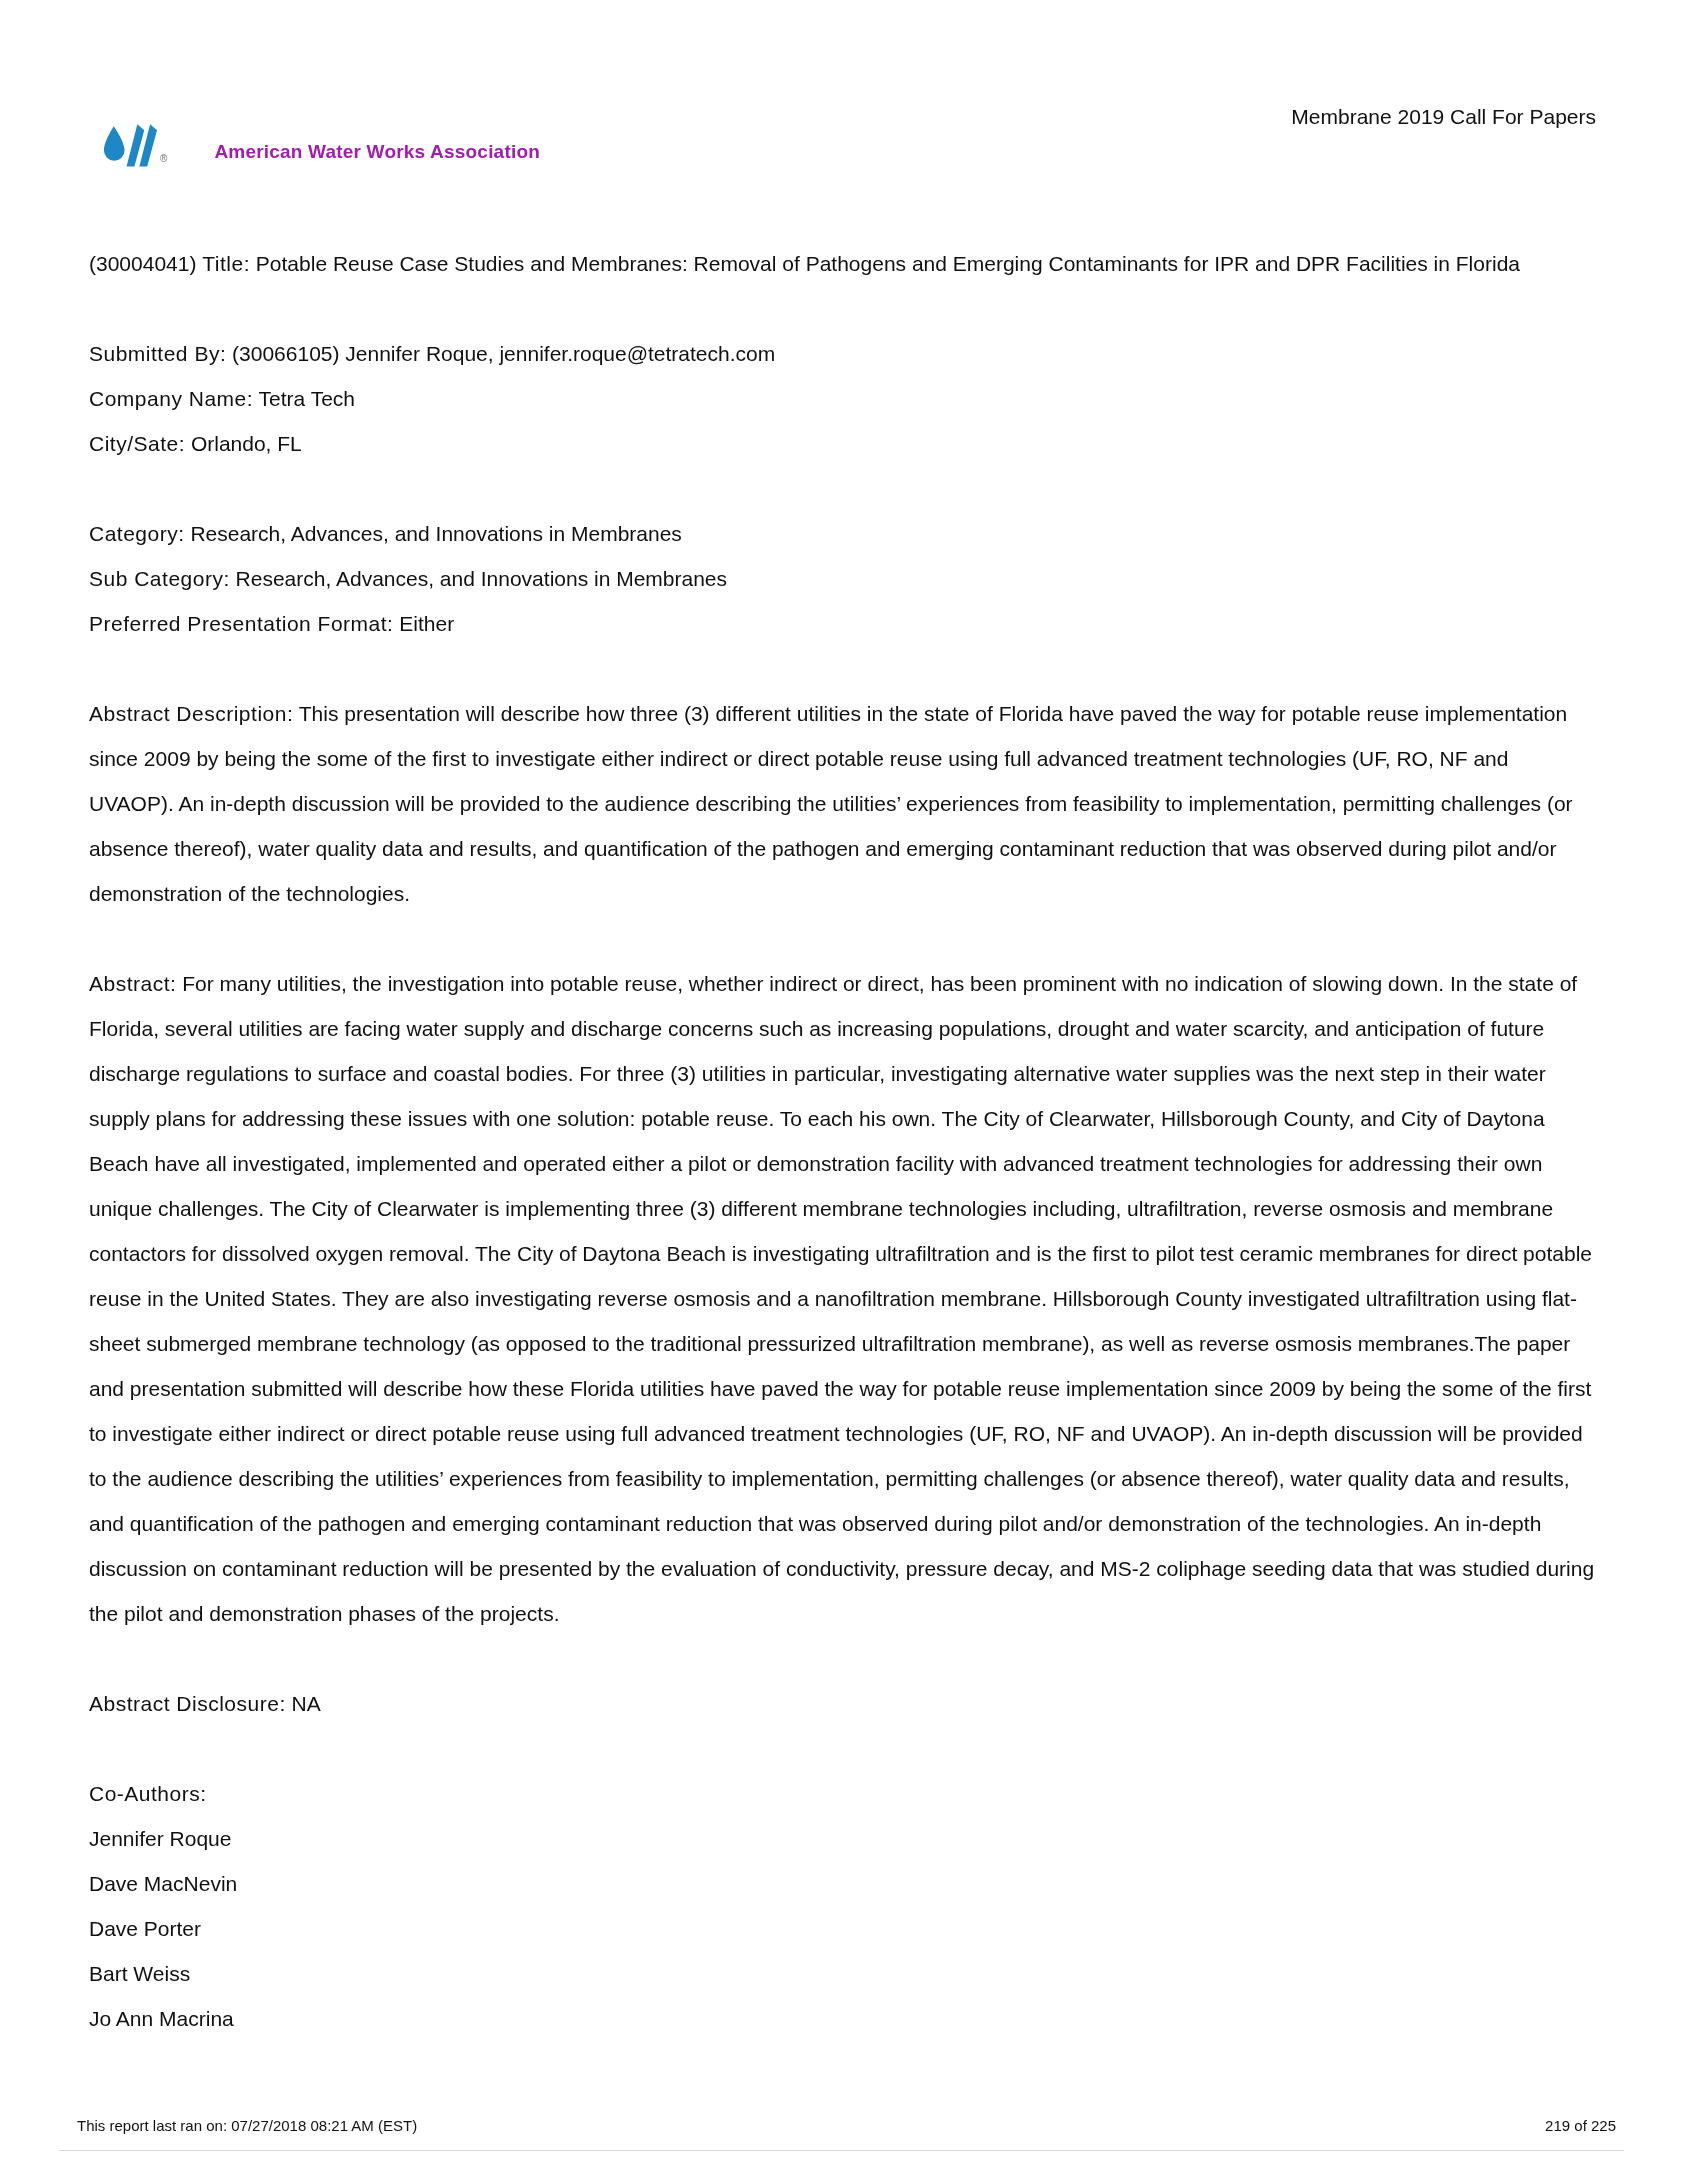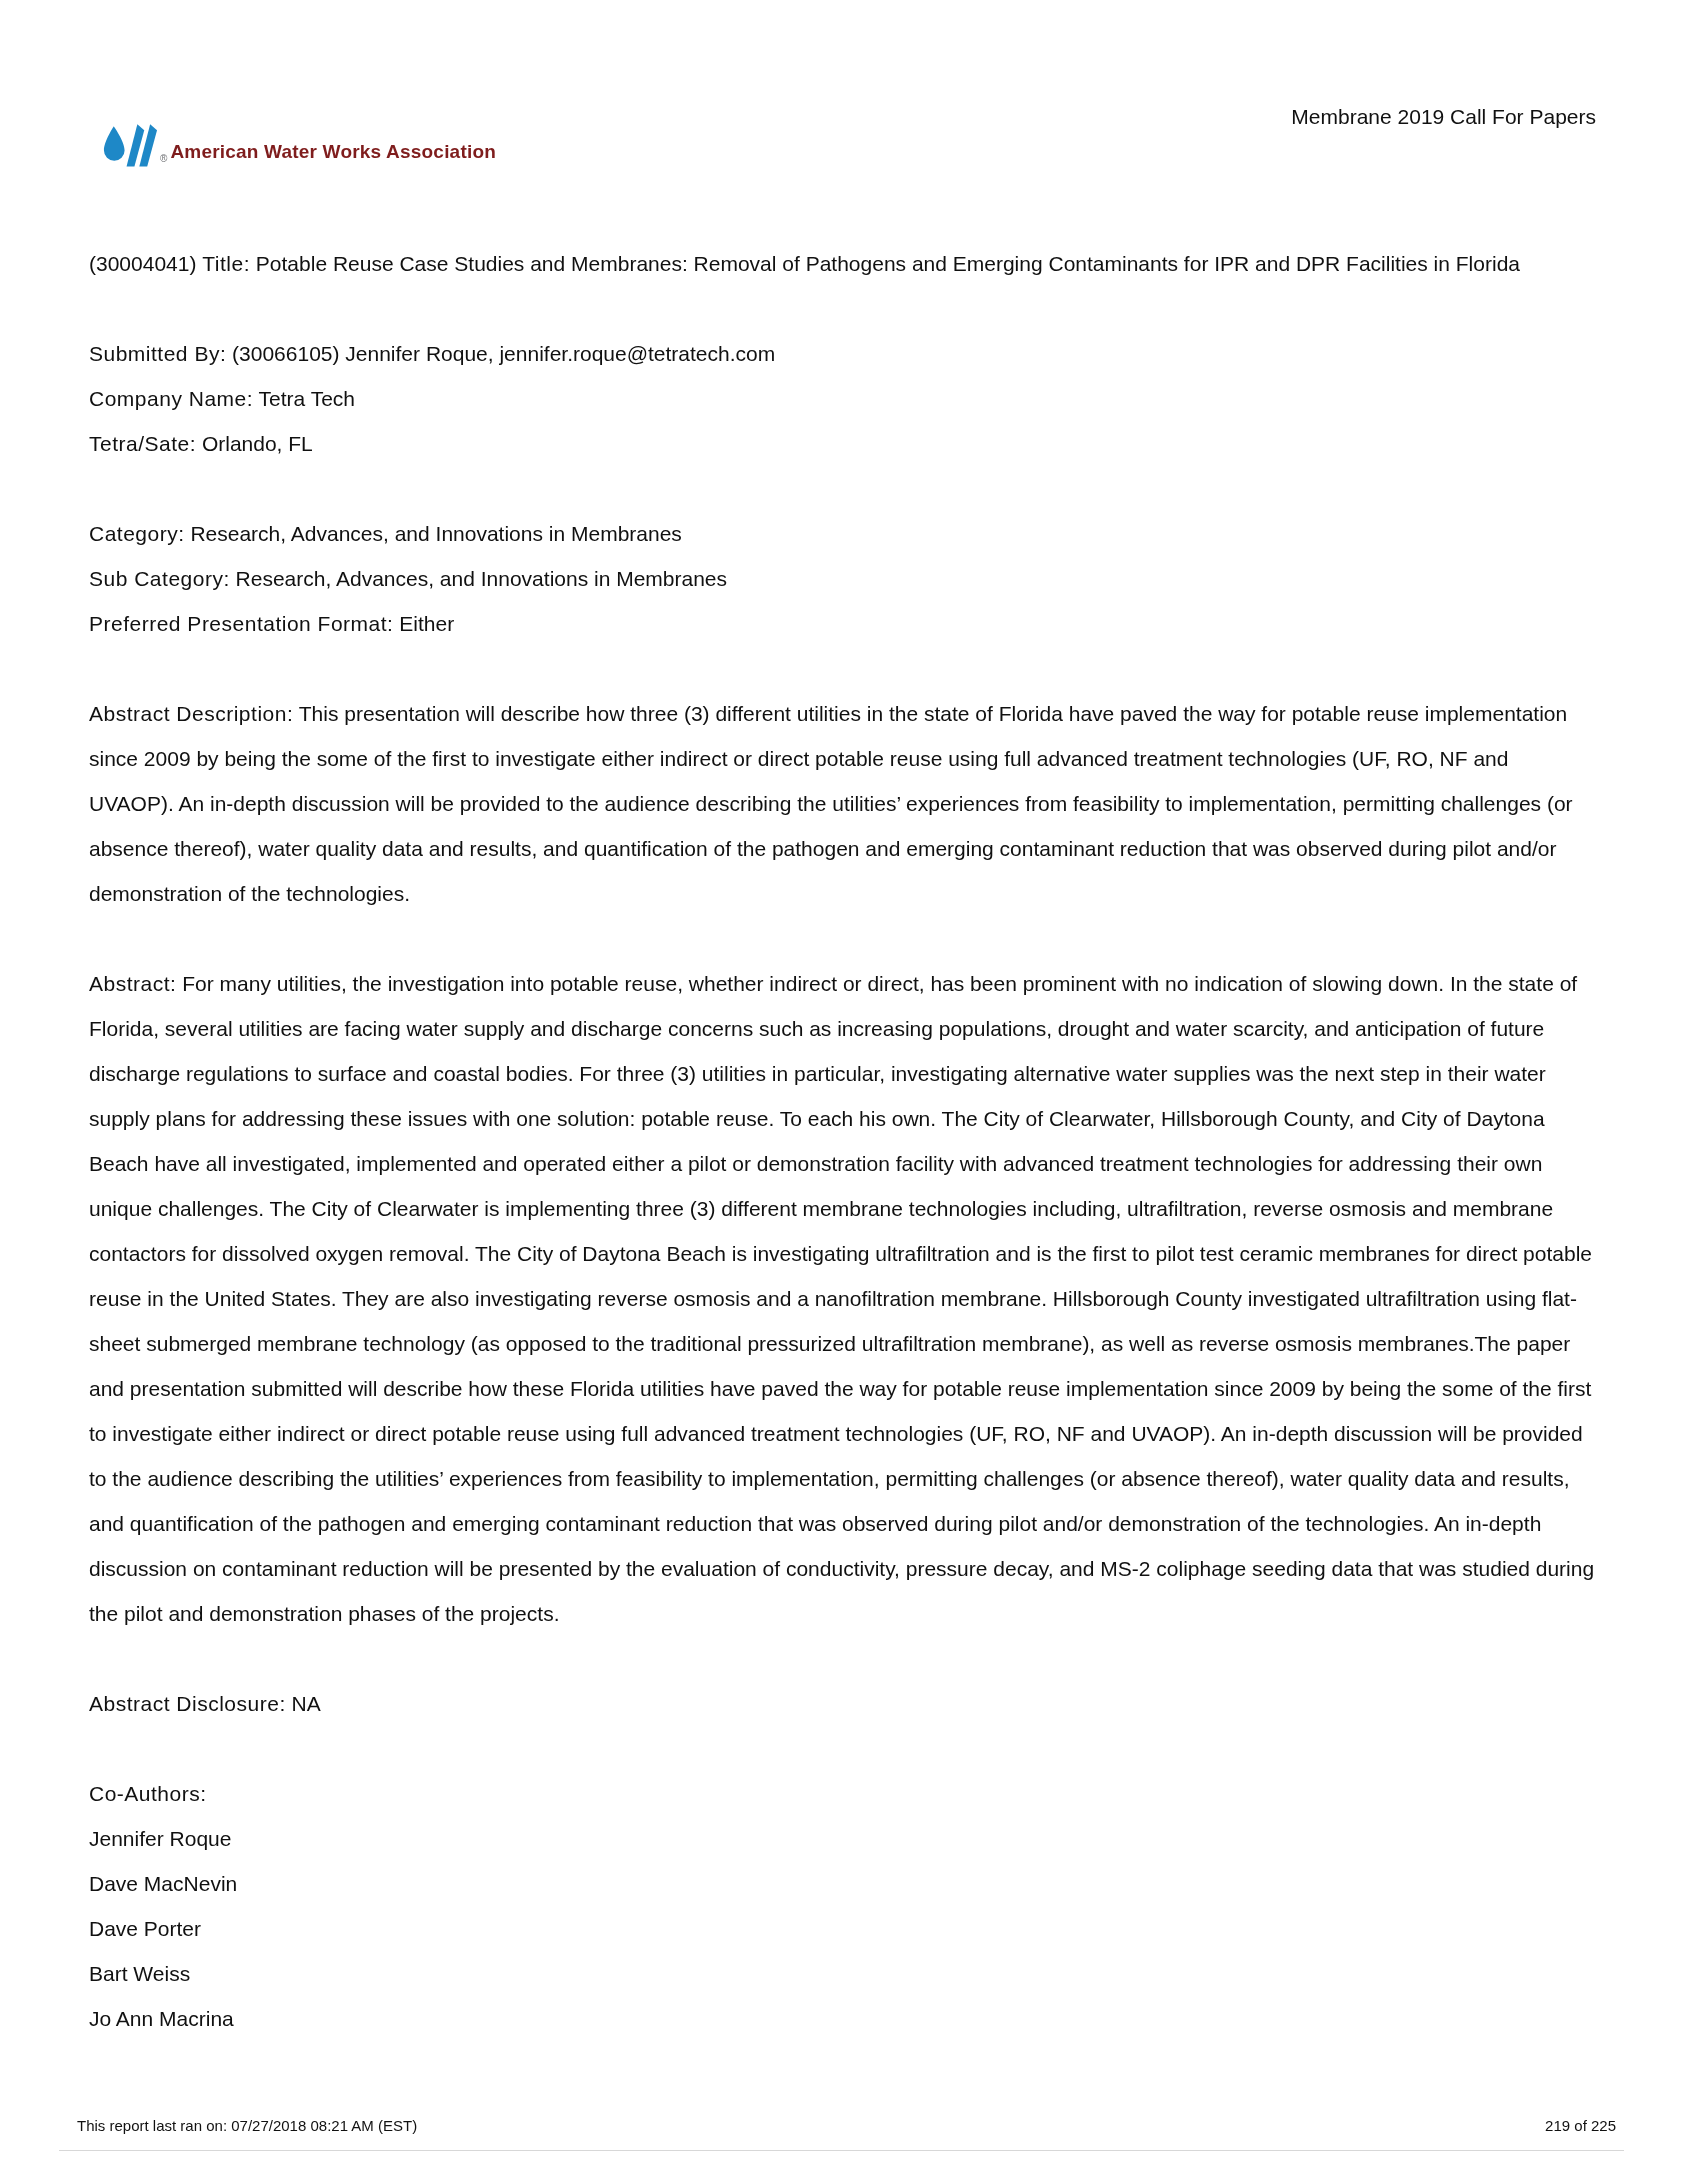--- a/index.html
+++ b/index.html
@@ -16,23 +16,24 @@
   .logo {
     position: absolute; left: 101px; top: 119px;
     display: flex; align-items: flex-end; height: 48px;
   }
   .logo svg { display: block; }
   .logo .reg {
     font-size: 10px; color: #6d6f72; line-height: 1;
     margin: 0 3px 3px 2px;
   }
   .logo .logo-text {
-    font-size: 19px; font-weight: bold; color: #7f1d1d;
+    font-size: 19px; font-weight: bold; color: #a21caf;
     letter-spacing: 0.2px; line-height: 1; padding-bottom: 6px;
     white-space: nowrap;
+    margin-left: 44px;
   }
   .report-title {
     position: absolute; top: 105px; right: 87px;
     font-size: 21px; color: #111; white-space: nowrap;
   }
 
   
   .content {
     position: absolute; left: 89px; top: 241px; width: 1509px;
     font-size: 21px; line-height: 45px; color: #111;
@@ -81,21 +82,21 @@
   <div class="block">
     <div class="line">
       <span class="lbl">Submitted By:</span>
       <span>(30066105) Jennifer Roque, jennifer.roque@tetratech.com</span>
     </div>
     <div class="line">
       <span class="lbl">Company Name:</span>
       <span>Tetra Tech</span>
     </div>
     <div class="line">
-      <span class="lbl">Tetra/Sate:</span>
+      <span class="lbl">City/Sate:</span>
       <span>Orlando, FL</span>
     </div>
   </div>
 
   <div class="block">
     <div class="line">
       <span class="lbl">Category:</span>
       <span>Research, Advances, and Innovations in Membranes</span>
     </div>
     <div class="line">

